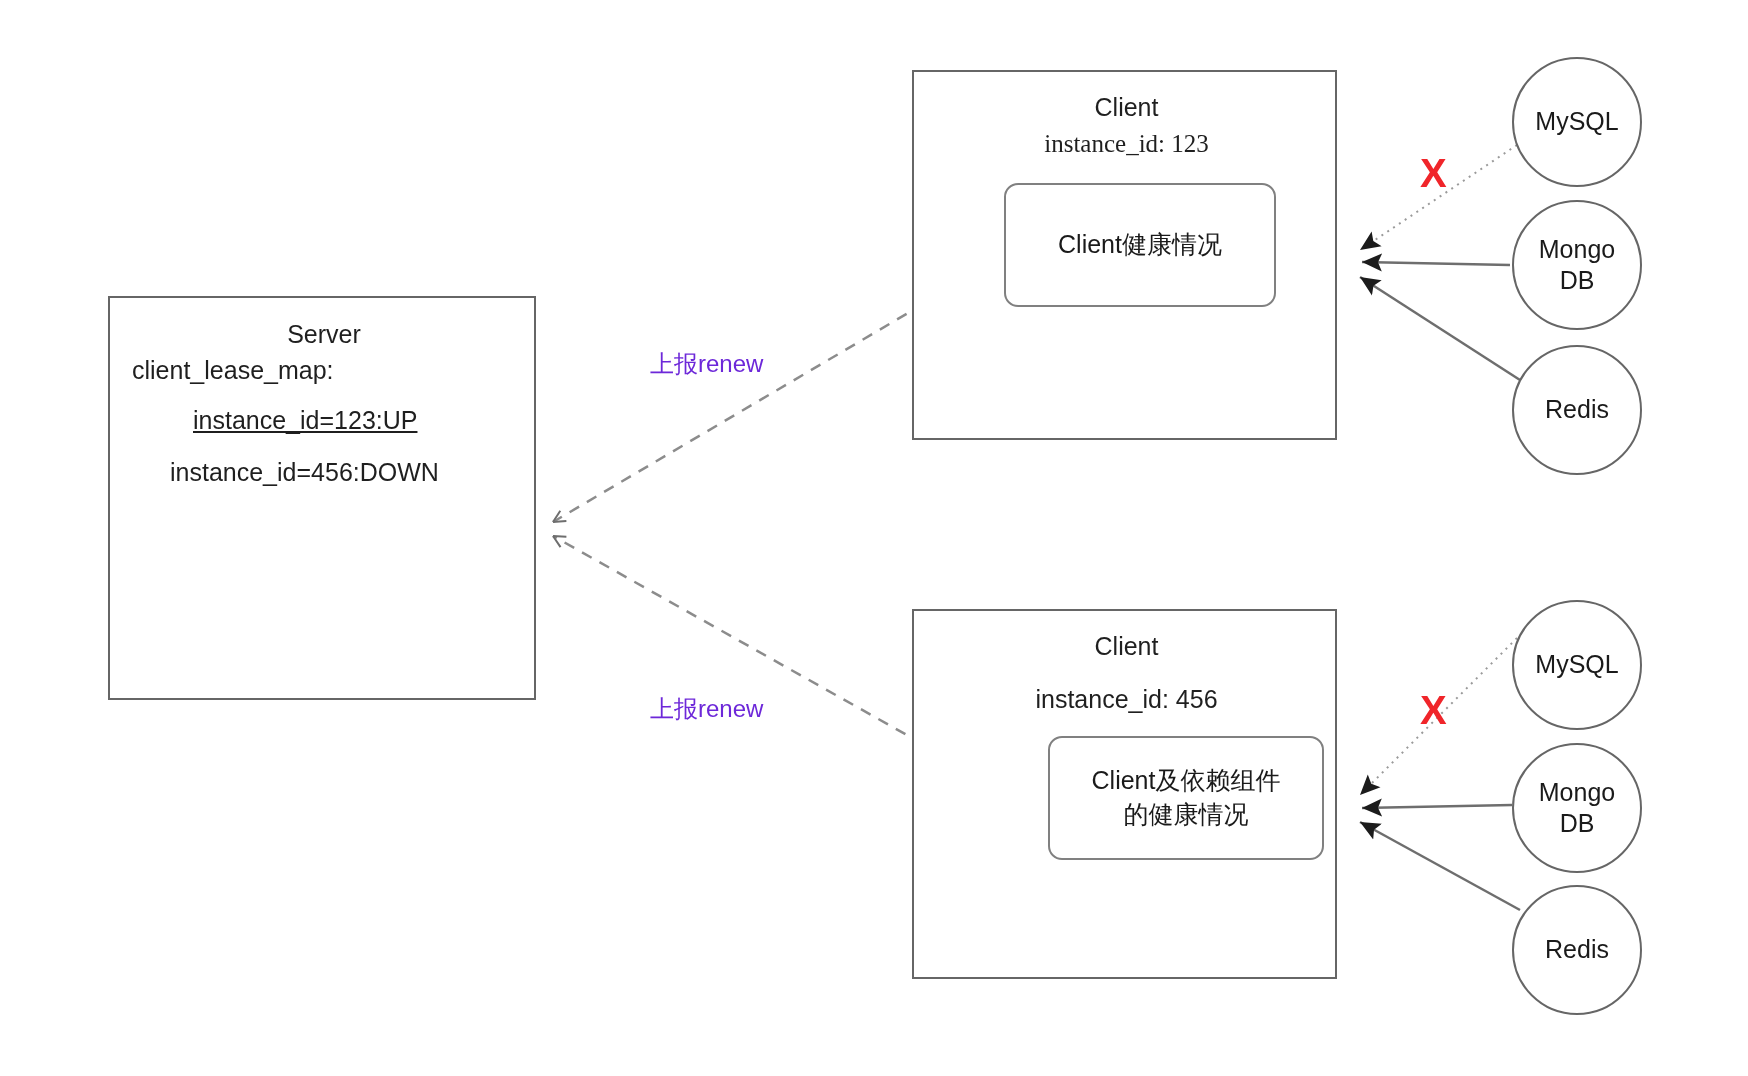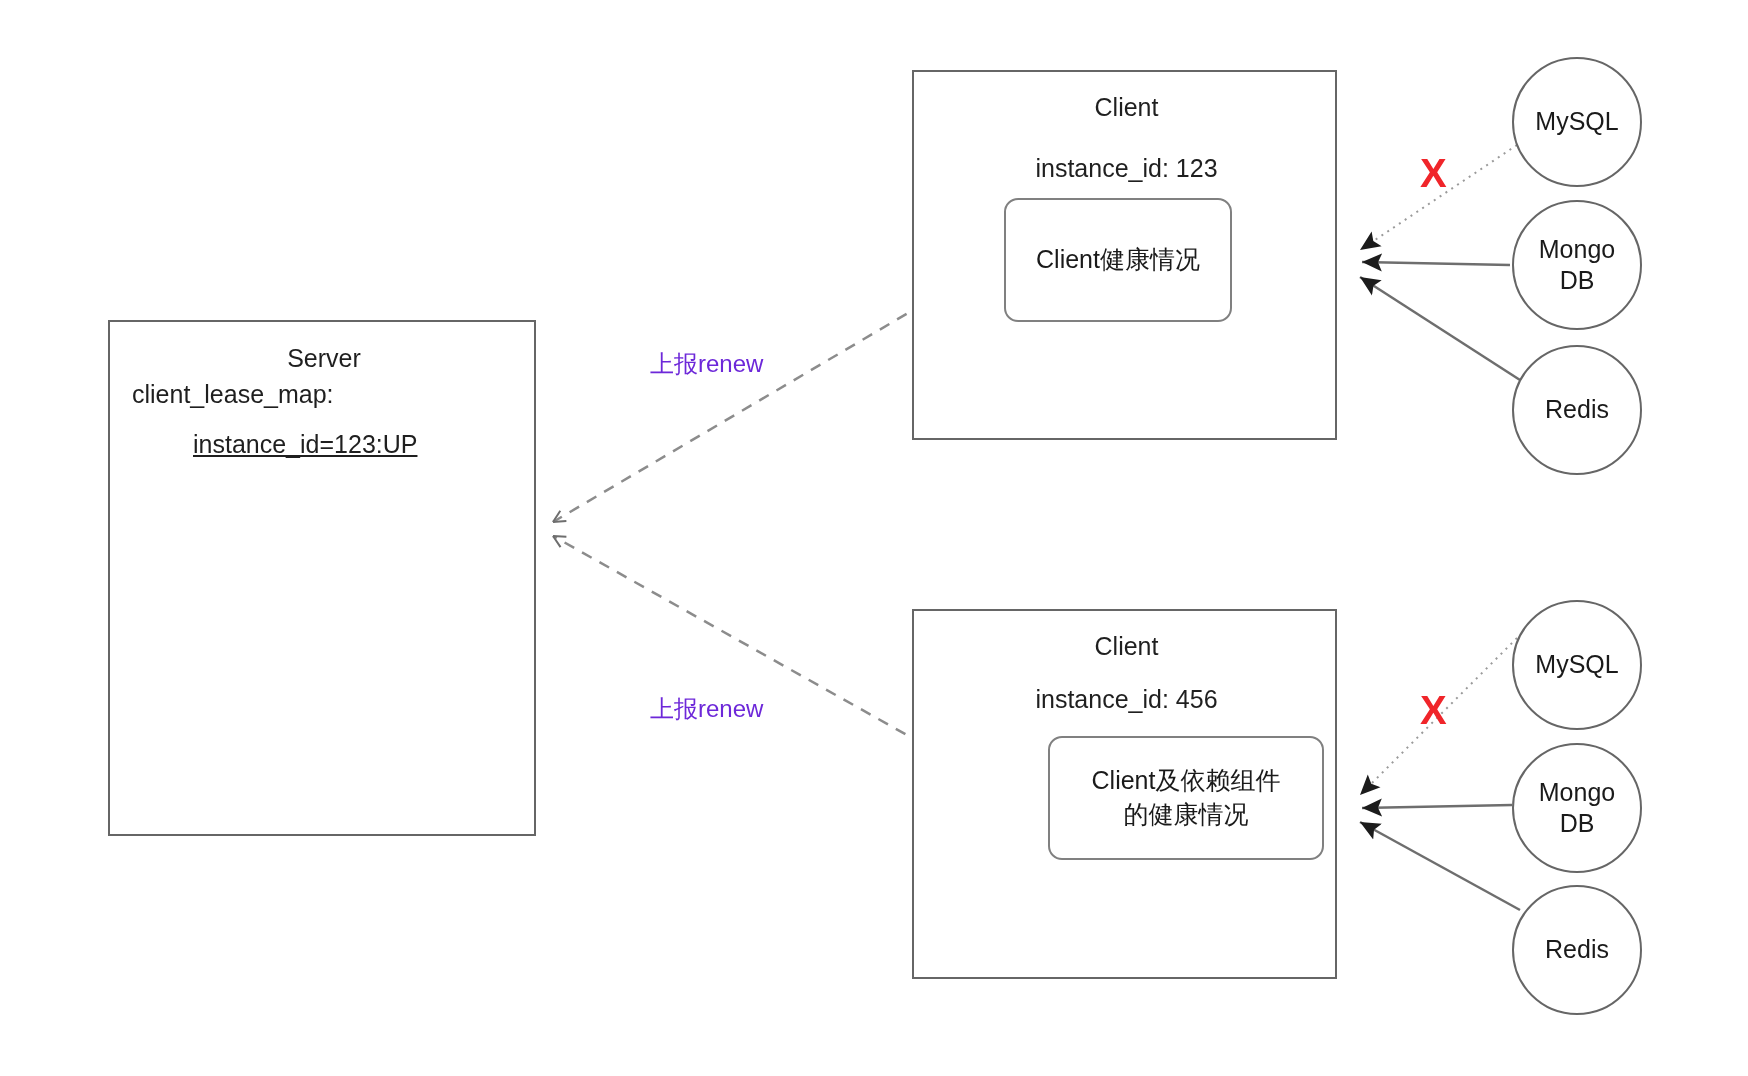--- a/index.html
+++ b/index.html
@@ -121,30 +121,31 @@
 
     <path d="M 1520 380 L 1360 277" stroke="#6e6e6e" stroke-width="2.5" fill="none" marker-end="url(#solidArrow)"></path>
 
     <path d="M 1517 638 L 1360 795" stroke="#9a9a9a" stroke-width="2" stroke-dasharray="2 5" fill="none" marker-end="url(#solidArrow)"></path>
 
     <path d="M 1512 805 L 1362 808" stroke="#6e6e6e" stroke-width="2.5" fill="none" marker-end="url(#solidArrow)"></path>
 
     <path d="M 1520 910 L 1360 822" stroke="#6e6e6e" stroke-width="2.5" fill="none" marker-end="url(#solidArrow)"></path>
   </svg>
 
-  <div class="node-box" style="left:108px; top:320px; width:428px; height:516px;">
+  <div class="node-box" style="left:108px; top:296px; width:428px; height:404px;">
     <div class="txt title-txt" style="left:0; top:10px; width:428px;">Server</div>
     <div class="txt body-txt" style="left:22px; top:58px;">client_lease_map:</div>
     <div class="txt body-txt" style="left:83px; top:108px;text-decoration:underline;">instance_id=123:UP</div>
+    <div class="txt body-txt" style="left:60px; top:160px;">instance_id=456:DOWN</div>
   </div>
 
   <div class="node-box" style="left:912px; top:70px; width:425px; height:370px;">
     <div class="txt title-txt" style="left:0; top:9px; width:425px;">Client</div>
-    <div class="txt title-txt" style="left:0; top:70px; width:425px;">instance_id: 123</div>
-    <div class="inner-box" style="left:90px; top:126px; width:228px; height:124px;">
+    <div class="txt title-txt" style="left:0; top:46px; width:425px;font-family:Liberation Serif, serif;">instance_id: 123</div>
+    <div class="inner-box" style="left:90px; top:111px; width:272px; height:124px;">
       <span class="inner-txt">Client健康情况</span>
     </div>
   </div>
 
   <div class="edge-label" style="left:650px; top:348px;">上报renew</div>
 
   <div class="circle-node" style="left:1512px; top:57px; width:130px; height:130px;">
     <span class="circle-txt">MySQL</span>
   </div>
   <div class="circle-node" style="left:1512px; top:200px; width:130px; height:130px;">

